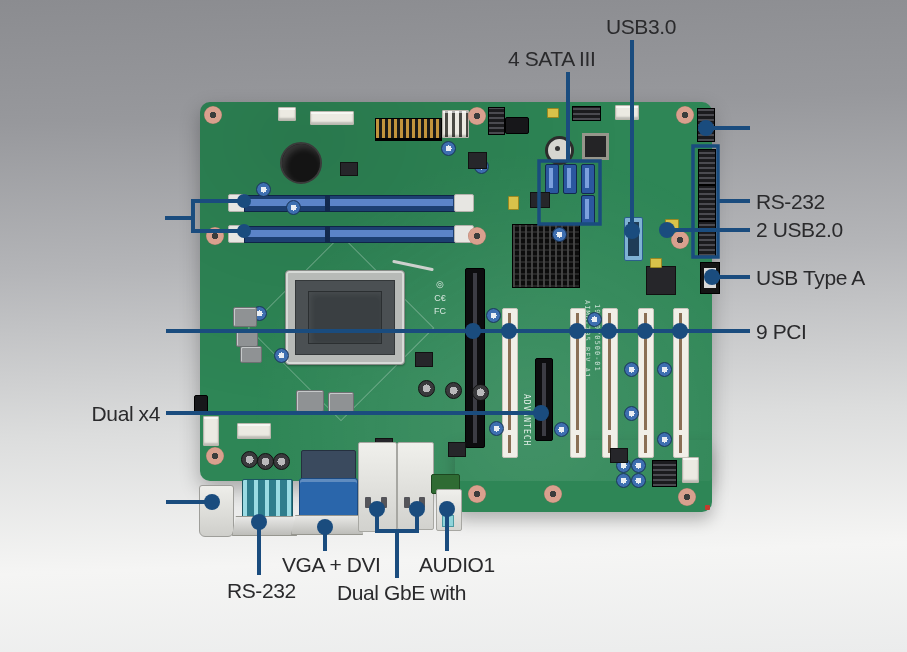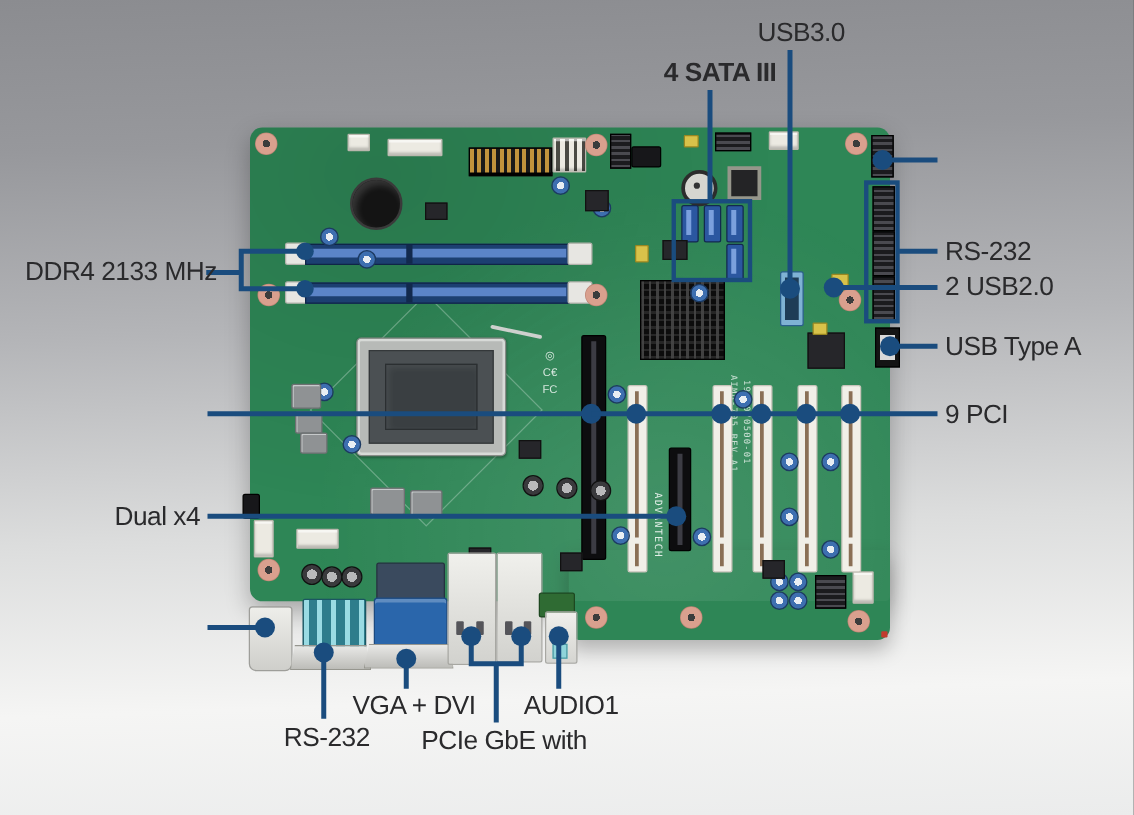--- a/index.html
+++ b/index.html
@@ -295,24 +295,23 @@
           <circle cx="417" cy="509" r="8" stroke="none"></circle>
       </g>
       <g>
         <path d="M447,511 V551" fill="none"></path>
           <circle cx="447" cy="509" r="8" stroke="none"></circle>
       </g>
     </g>
   </svg>
 
   <div class="label" style="left:606px;top:15px;">USB3.0</div>
-  <div class="label" style="left:531px;top:47px;font-weight:bold;">4 SATA III</div>
+  <div class="label" style="left:508px;top:47px;">4 SATA III</div>
   <div class="label" style="left:756px;top:190px;">RS-232</div>
   <div class="label" style="left:756px;top:218px;">2 USB2.0</div>
   <div class="label" style="left:756px;top:266px;">USB Type A</div>
   <div class="label" style="left:756px;top:320px;">9 PCI</div>
-  <div class="label r" style="left:20px;top:206px;">DDR4 2133 MHz</div>
   <div class="label r" style="left:20px;top:402px;">Dual x4</div>
   <div class="label" style="left:227px;top:579px;">RS-232</div>
   <div class="label" style="left:282px;top:553px;">VGA + DVI</div>
   <div class="label" style="left:419px;top:553px;">AUDIO1</div>
-  <div class="label" style="left:337px;top:581px;">PCIe GbE with</div>
+  <div class="label" style="left:337px;top:581px;">Dual GbE with</div>
 </div>
 
 </body></html>

